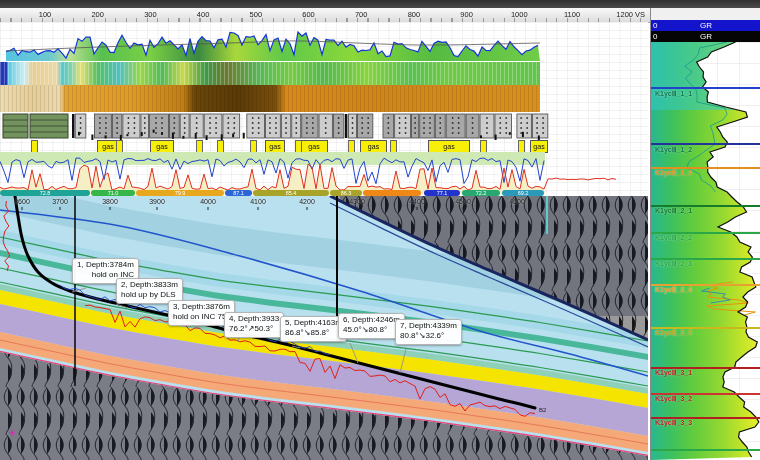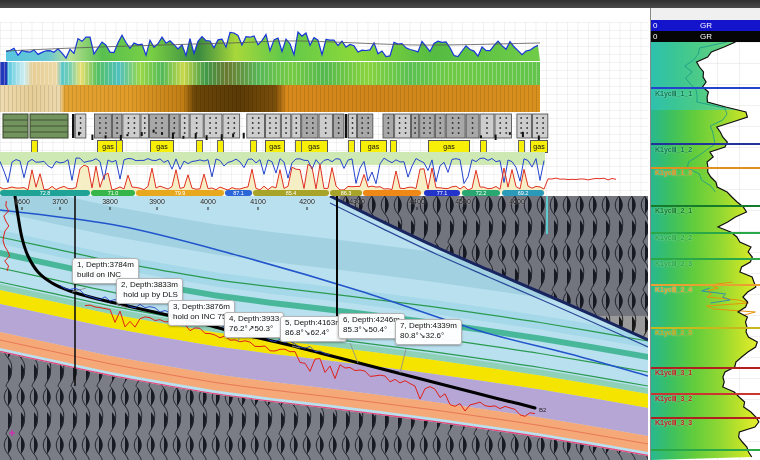--- a/index.html
+++ b/index.html
@@ -33,20 +33,36 @@
   .grhead .t{position:absolute;left:0;width:100%;text-align:center;}
   #grarea{position:absolute;left:0;top:34px;width:110px;height:418px;background-color:#fff;background-image:linear-gradient(rgba(0,0,0,.06) 1px,transparent 1px),linear-gradient(90deg,rgba(0,0,0,.06) 1px,transparent 1px);background-size:100% 21px,22px 100%;overflow:hidden;}
   .hline{position:absolute;left:0;width:110px;height:2px;}
   .hlbl{position:absolute;left:4px;font-size:7px;font-weight:bold;text-shadow:0 0 2px rgba(255,255,255,.6);}
 </style>
 </head>
 <body>
 
 <div id="app">
   <div id="topbar"></div>
+  <div id="ruler">
+      <div class="tickline"></div>
+      <span class="rl" style="left: 45px;">100</span>
+      <span class="rl" style="left: 97.7px;">200</span>
+      <span class="rl" style="left: 150.4px;">300</span>
+      <span class="rl" style="left: 203.1px;">400</span>
+      <span class="rl" style="left: 255.8px;">500</span>
+      <span class="rl" style="left: 308.5px;">600</span>
+      <span class="rl" style="left: 361.2px;">700</span>
+      <span class="rl" style="left: 413.9px;">800</span>
+      <span class="rl" style="left: 466.6px;">900</span>
+      <span class="rl" style="left: 519.3px;">1000</span>
+      <span class="rl" style="left: 572px;">1100</span>
+      <span class="rl" style="left: 624.7px;">1200</span>
+      <span class="rl" style="left: 640px;">VS</span>
+    </div>
   <div id="tracks">
     <svg id="trackA" width="648" height="32">
         <defs>
           <linearGradient id="grA" x1="0" y1="0" x2="1" y2="0">
             <stop offset="0" stop-color="#55c4e0"></stop>
             <stop offset="0.08" stop-color="#6cc8d0"></stop>
             <stop offset="0.12" stop-color="#b8e090"></stop>
             <stop offset="0.18" stop-color="#58c050"></stop>
             <stop offset="0.27" stop-color="#7ad044"></stop>
             <stop offset="0.36" stop-color="#3a8a40"></stop>
@@ -419,43 +435,43 @@
         <span class="depthlbl" style="left: 357px;">4300</span>
         <span class="dtick" style="left: 357px;"></span>
         <span class="depthlbl" style="left: 417px;">4400</span>
         <span class="dtick" style="left: 417px;"></span>
         <span class="depthlbl" style="left: 463px;">4500</span>
         <span class="dtick" style="left: 463px;"></span>
         <span class="depthlbl" style="left: 517px;">4600</span>
         <span class="dtick" style="left: 517px;"></span>
       </div>
     <div id="anno-layer">
-        <div class="anno" style="left: 72px; top: 62px; z-index: 1;">
+        <div class="anno" style="left: 72px; top: 62px; z-index: 1; text-align: right;">
           <div>1, Depth:3784m</div>
-          <div>build on INC</div>
-        </div>
-        <div class="anno" style="left: 116px; top: 82px; z-index: 2; text-align: right;">
+          <div>hold on INC</div>
+        </div>
+        <div class="anno" style="left: 116px; top: 82px; z-index: 2;">
           <div>2, Depth:3833m</div>
           <div>hold up by DLS</div>
         </div>
         <div class="anno" style="left: 168px; top: 104px; z-index: 3;">
           <div>3, Depth:3876m</div>
           <div>hold on INC 75°</div>
         </div>
         <div class="anno" style="left: 224px; top: 116px; z-index: 4;">
           <div>4, Depth:3933</div>
           <div>76.2°↗50.3°</div>
         </div>
         <div class="anno" style="left: 280px; top: 120px; z-index: 5;">
           <div>5, Depth:4163m</div>
-          <div>86.8°↘62.4°</div>
+          <div>86.8°↘85.8°</div>
         </div>
         <div class="anno" style="left: 338px; top: 117px; z-index: 6;">
           <div>6, Depth:4246m</div>
-          <div>85.3°↘50.4°</div>
+          <div>45.0°↘80.8°</div>
         </div>
         <div class="anno" style="left: 395px; top: 123px; z-index: 7;">
           <div>7, Depth:4339m</div>
           <div>80.8°↘32.6°</div>
         </div>
       </div>
   </div>
   <div id="rightpanel">
     <div class="grhead" style="top: 12px; background: rgb(20, 20, 204);" id="grh1">
       <span class="z">0</span>

